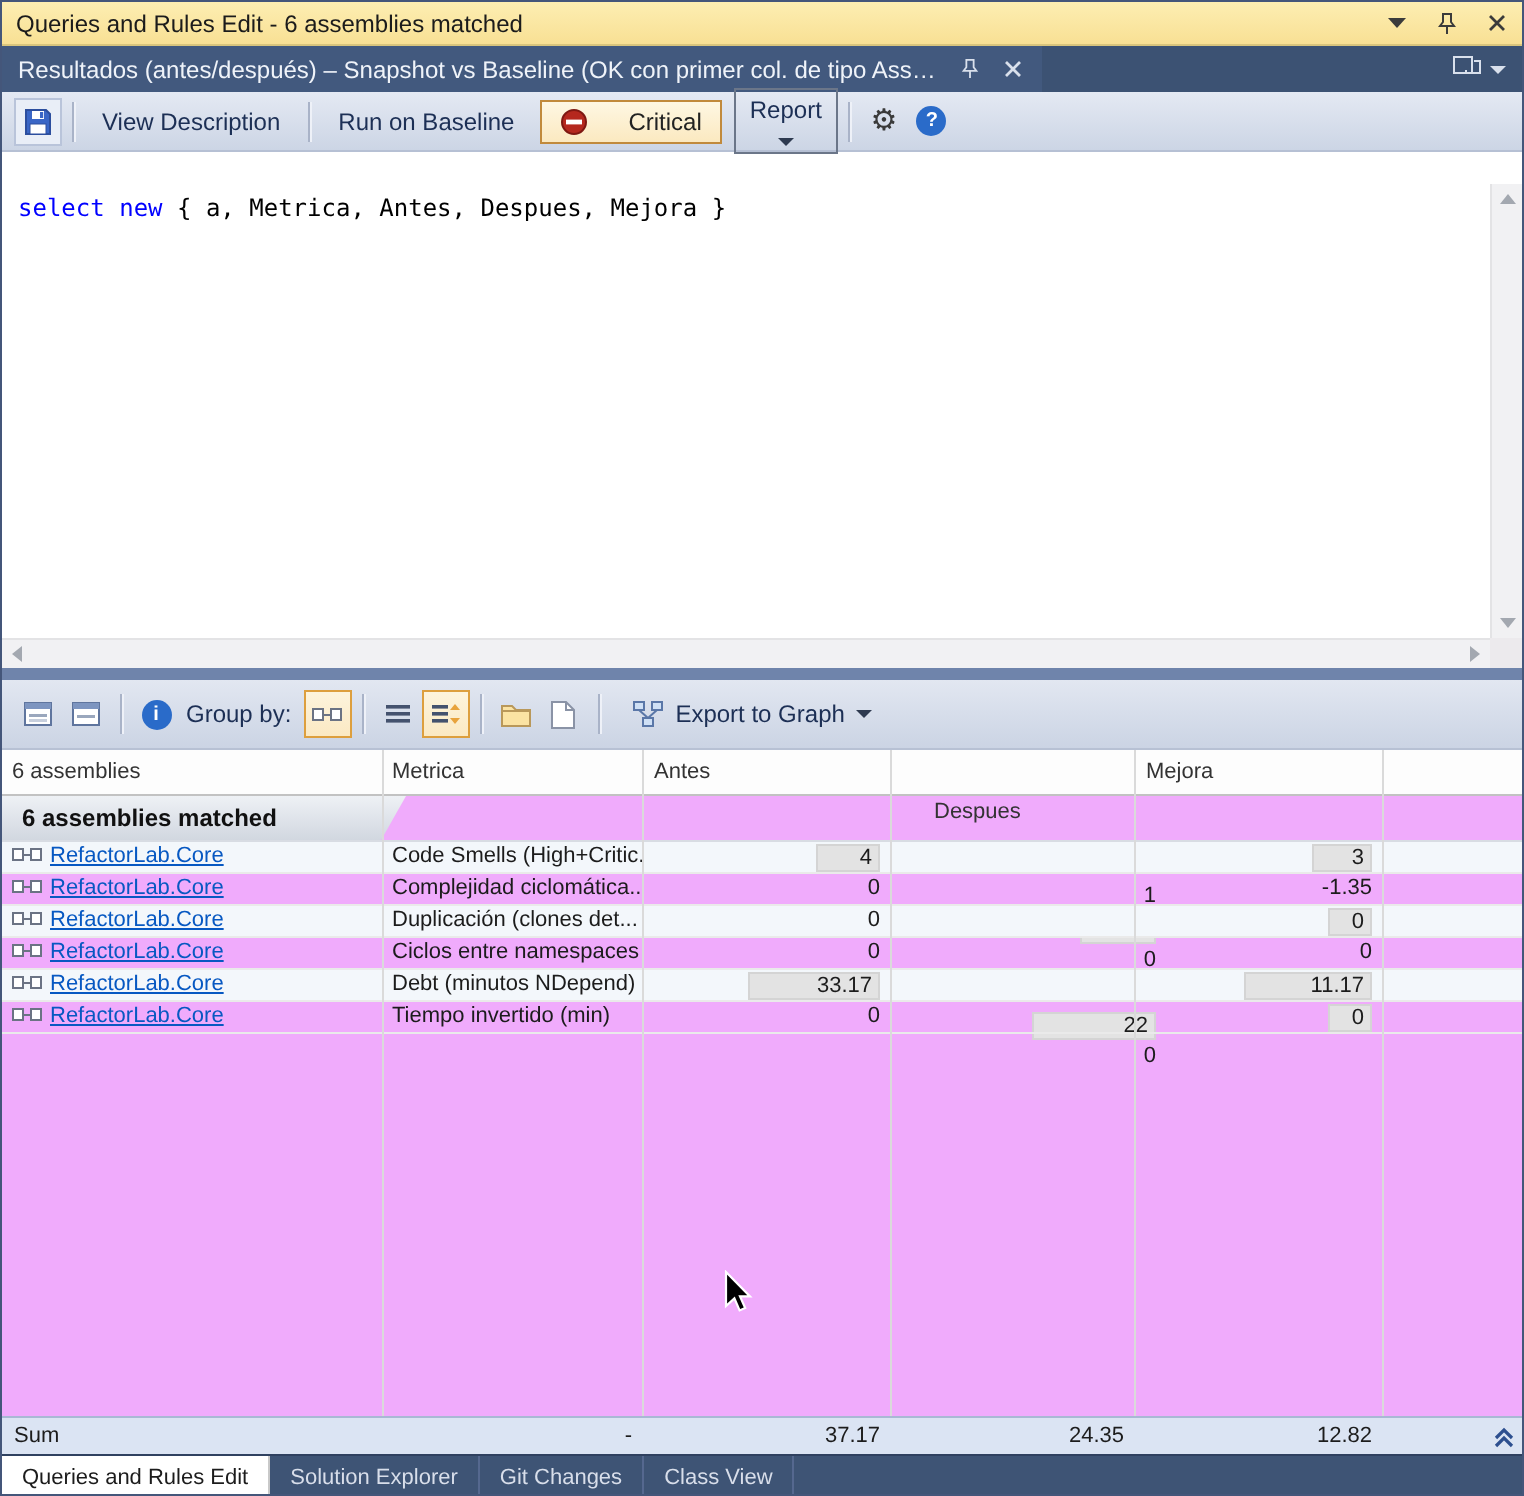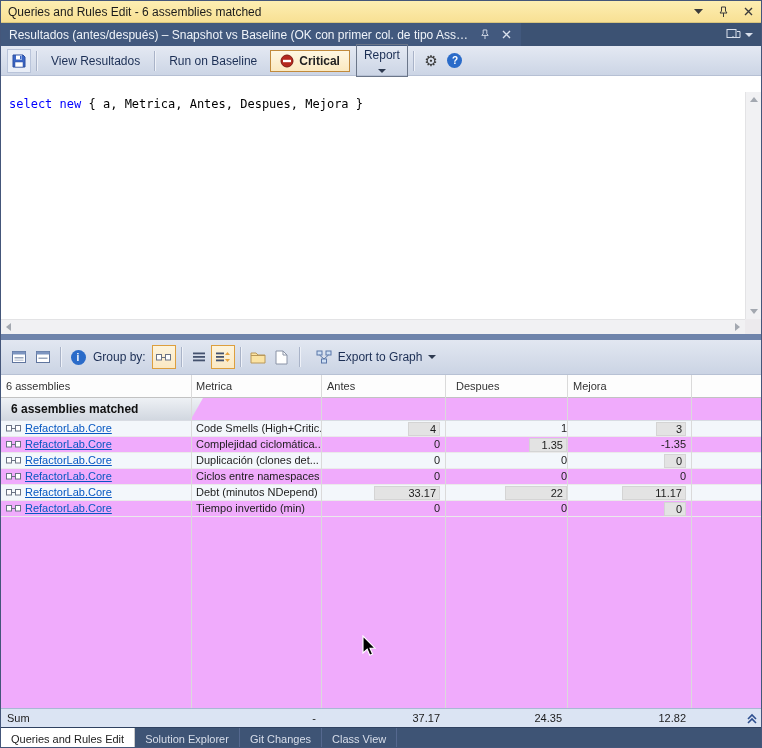--- a/index.html
+++ b/index.html
@@ -18,21 +18,21 @@
   .doctab{display:flex;align-items:center;height:23px;background:#42597e;padding:0 8px;gap:8px;max-width:520px;}
   .doctab .dlabel{font-size:12px;color:#eff3f9;white-space:nowrap;overflow:hidden;text-overflow:ellipsis;}
   .tabstrip-right{margin-left:auto;display:flex;align-items:center;gap:4px;padding-right:8px;}
 
   
   .toolbar{position:absolute;left:0;top:45px;width:760px;height:30px;background:linear-gradient(#e4e9f3,#ccd5e5);border-bottom:1px solid #b6c0d4;display:flex;align-items:center;padding-left:6px;font-size:12px;color:#1c2f55;}
   .iconbtn{display:inline-flex;align-items:center;justify-content:center;width:24px;height:24px;border:1px solid transparent;}
   .iconbtn.framed{border:1px solid #b9c4da;background:#e9eef7;}
   .vsep{width:1px;height:20px;background:#a9b3c8;margin:0 5px;box-shadow:1px 0 0 #eef1f8;}
   .txtbtn{padding:4px 9px;white-space:nowrap;}
-  .critbtn{display:flex;align-items:flex-end;gap:5px;padding:3px 9px;border:1px solid #c18a3c;background:linear-gradient(#fef7e3,#fbe9c0);margin-left:4px;color:#222;font-weight:bold;}
+  .critbtn{display:flex;align-items:flex-end;gap:20px;padding:3px 9px;border:1px solid #c18a3c;background:linear-gradient(#fef7e3,#fbe9c0);margin-left:4px;color:#222;}
   .reportbtn{display:flex;align-items:center;gap:7px;padding:3px 7px;border:1px solid #6b7689;margin-left:6px;flex-direction:column;}
   .caret-down{width:0;height:0;border-left:4px solid transparent;border-right:4px solid transparent;border-top:4px solid #2e3a50;display:inline-block;}
   .caret-down.light{border-top-color:#d9e0ec;}
   .circ{display:inline-flex;align-items:center;justify-content:center;width:15px;height:15px;border-radius:50%;background:#2a6bc9;color:#fff;font-size:10px;font-weight:bold;}
   .gearglyph{font-size:15px;color:#3a3a3a;line-height:1;}
 
   
   .statusline{position:absolute;left:0;top:75px;width:760px;height:16px;background:#f3f5f9;border-bottom:1px solid #dadee6;display:flex;align-items:center;justify-content:space-between;padding:0 9px;font-size:11px;color:#909090;}
 
   
@@ -60,21 +60,21 @@
   .thead{position:absolute;left:0;top:0;width:760px;height:23px;background:#fdfdfd;border-bottom:1px solid #c2c2c2;}
   .hcell{position:absolute;top:0;height:23px;line-height:22px;font-size:11px;color:#333;padding-left:6px;white-space:nowrap;overflow:hidden;}
   .gband{position:absolute;left:0;top:23px;width:202px;height:23px;background:linear-gradient(#eef1f5,#d0d6df);clip-path:polygon(0 0,100% 0,calc(100% - 13px) 100%,0 100%);line-height:22px;font-weight:bold;font-size:12px;padding-left:10px;color:#111;white-space:nowrap;}
   .grow-line{position:absolute;left:0;top:45px;width:760px;height:1px;background:#d8dce3;}
   .trow{position:absolute;left:0;width:760px;height:16px;border-bottom:1px solid #eaeaea;}
   .trow.alt{background:#f3f7fb;}
   .cell{position:absolute;top:0;height:16px;line-height:15px;overflow:hidden;white-space:nowrap;color:#1c1c1c;}
   .c1{left:0;width:190px;padding-left:5px;}
   .c2{left:190px;width:130px;padding-left:5px;}
   .c3{left:320px;width:124px;}
-  .c4{left:449px;width:122px;}
+  .c4{left:460px;width:122px;margin-top:20px;}
   .c5{left:566px;width:124px;}
   .num{text-align:right;padding-right:5px;}
   .box{display:inline-block;background:#e3e3e3;border:1px solid #d4d4d4;min-width:var(--w,18px);text-align:right;padding:0 3px;line-height:12px;margin-top:1px;}
   .asmlink{color:#0758c2;text-decoration:underline;margin-left:4px;cursor:pointer;}
   .asmicon{display:inline-block;vertical-align:-1px;}
   .vl{position:absolute;top:0;width:1px;height:333px;background:#dadada;}
 
   
   .sumrow{position:absolute;left:0;top:707px;width:760px;height:19px;background:#dbe4f3;border-top:1px solid #a9b8d4;}
   .scell{position:absolute;top:0;height:19px;line-height:18px;font-size:11px;color:#1c1c1c;white-space:nowrap;}
@@ -141,21 +141,21 @@
   <div class="toolbar">
     <span class="iconbtn framed">
       <svg width="16" height="16" viewBox="0 0 16 16">
           <path d="M2 2h10l2 2v10H2z" fill="#3a66c6" stroke="#2c4e9e"></path>
           <rect x="5" y="2.5" width="6" height="4" fill="#fff"></rect>
           <rect x="9" y="3" width="1.6" height="3" fill="#3a66c6"></rect>
           <rect x="4" y="9" width="8" height="5" fill="#fff" stroke="#2c4e9e" stroke-width="0.5"></rect>
         </svg>
     </span>
     <span class="vsep"></span>
-    <span class="txtbtn">View Resultados</span>
+    <span class="txtbtn">View Description</span>
     <span class="vsep"></span>
     <span class="txtbtn">Run on Baseline</span>
     <span class="critbtn">
       <svg width="14" height="14" viewBox="0 0 14 14">
           <circle cx="7" cy="7" r="6" fill="#b5281e" stroke="#7e1812"></circle>
           <rect x="3" y="5.8" width="8" height="2.4" fill="#fff"></rect>
         </svg>
       <span>Critical</span>
     </span>
     <span class="reportbtn">

